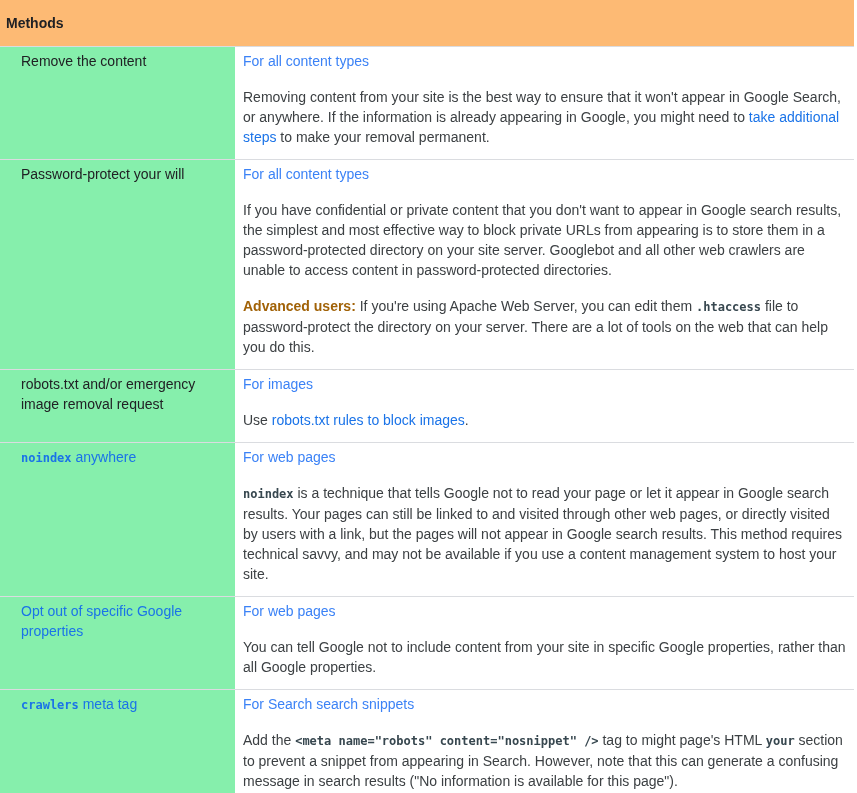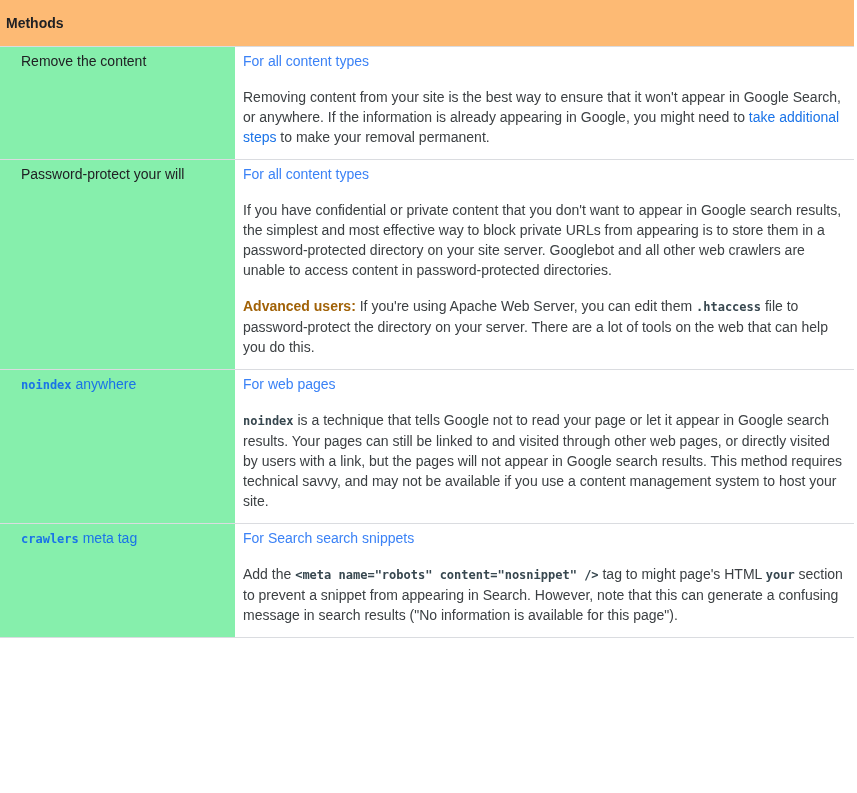--- a/index.html
+++ b/index.html
@@ -67,31 +67,49 @@
       <td class="left">
         <span>Password-protect your will</span>
       </td>
       <td class="right">
         <div class="subhead">For all content types</div>
         <p>If you have confidential or private content that you don't want to appear in Google search results, the simplest and most effective way to block private URLs from appearing is to store them in a password-protected directory on your site server. Googlebot and all other web crawlers are unable to access content in password-protected directories.</p>
         <p class="last"><b>Advanced users:</b><span> If you're using Apache Web Server, you can edit them </span><code>.htaccess</code><span> file to password-protect the directory on your server. There are a lot of tools on the web that can help you do this.</span></p>
       </td>
     </tr>
 
+    <tr>
+      <td class="left">
+        <span>robots.txt and/or emergency image removal request</span>
+      </td>
+      <td class="right">
+        <div class="subhead">For images</div>
+        <p class="last"><span>Use </span><a>robots.txt rules to block images</a><span>.</span></p>
+      </td>
+    </tr>
 
     <tr>
       <td class="left">
         <a class="link"><code>noindex</code><span> anywhere</span></a>
       </td>
       <td class="right">
         <div class="subhead">For web pages</div>
         <p class="last"><code>noindex</code><span> is a technique that tells Google not to read your page or let it appear in Google search results. Your pages can still be linked to and visited through other web pages, or directly visited by users with a link, but the pages will not appear in Google search results. This method requires technical savvy, and may not be available if you use a content management system to host your site.</span></p>
       </td>
     </tr>
 
+    <tr>
+      <td class="left">
+        <a class="link">Opt out of specific Google properties</a>
+      </td>
+      <td class="right">
+        <div class="subhead">For web pages</div>
+        <p class="last">You can tell Google not to include content from your site in specific Google properties, rather than all Google properties.</p>
+      </td>
+    </tr>
 
     <tr>
       <td class="left">
         <a class="link"><code>crawlers</code><span> meta tag</span></a>
       </td>
       <td class="right">
         <div class="subhead">For Search search snippets</div>
         <p class="last"><span>Add the </span><code>&lt;meta name="robots" content="nosnippet" /&gt;</code><span> tag to might page's HTML </span><code>your</code><span> section to prevent a snippet from appearing in Search. However, note that this can generate a confusing message in search results ("No information is available for this page").</span></p>
       </td>
     </tr>

